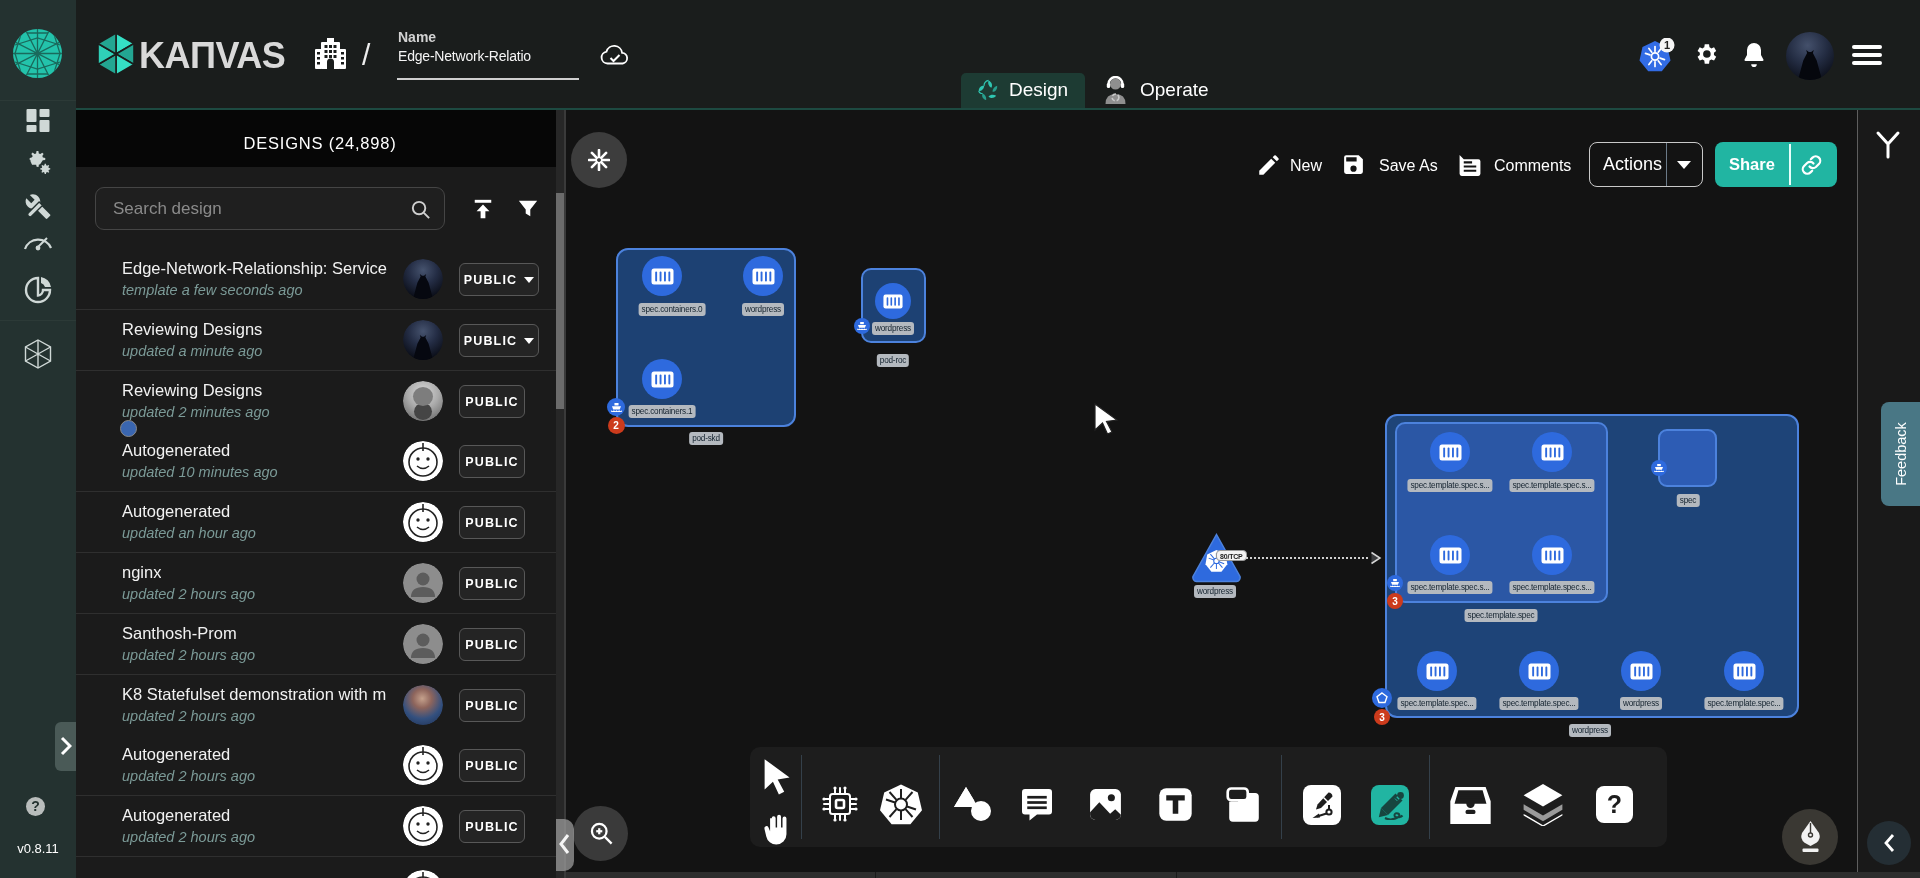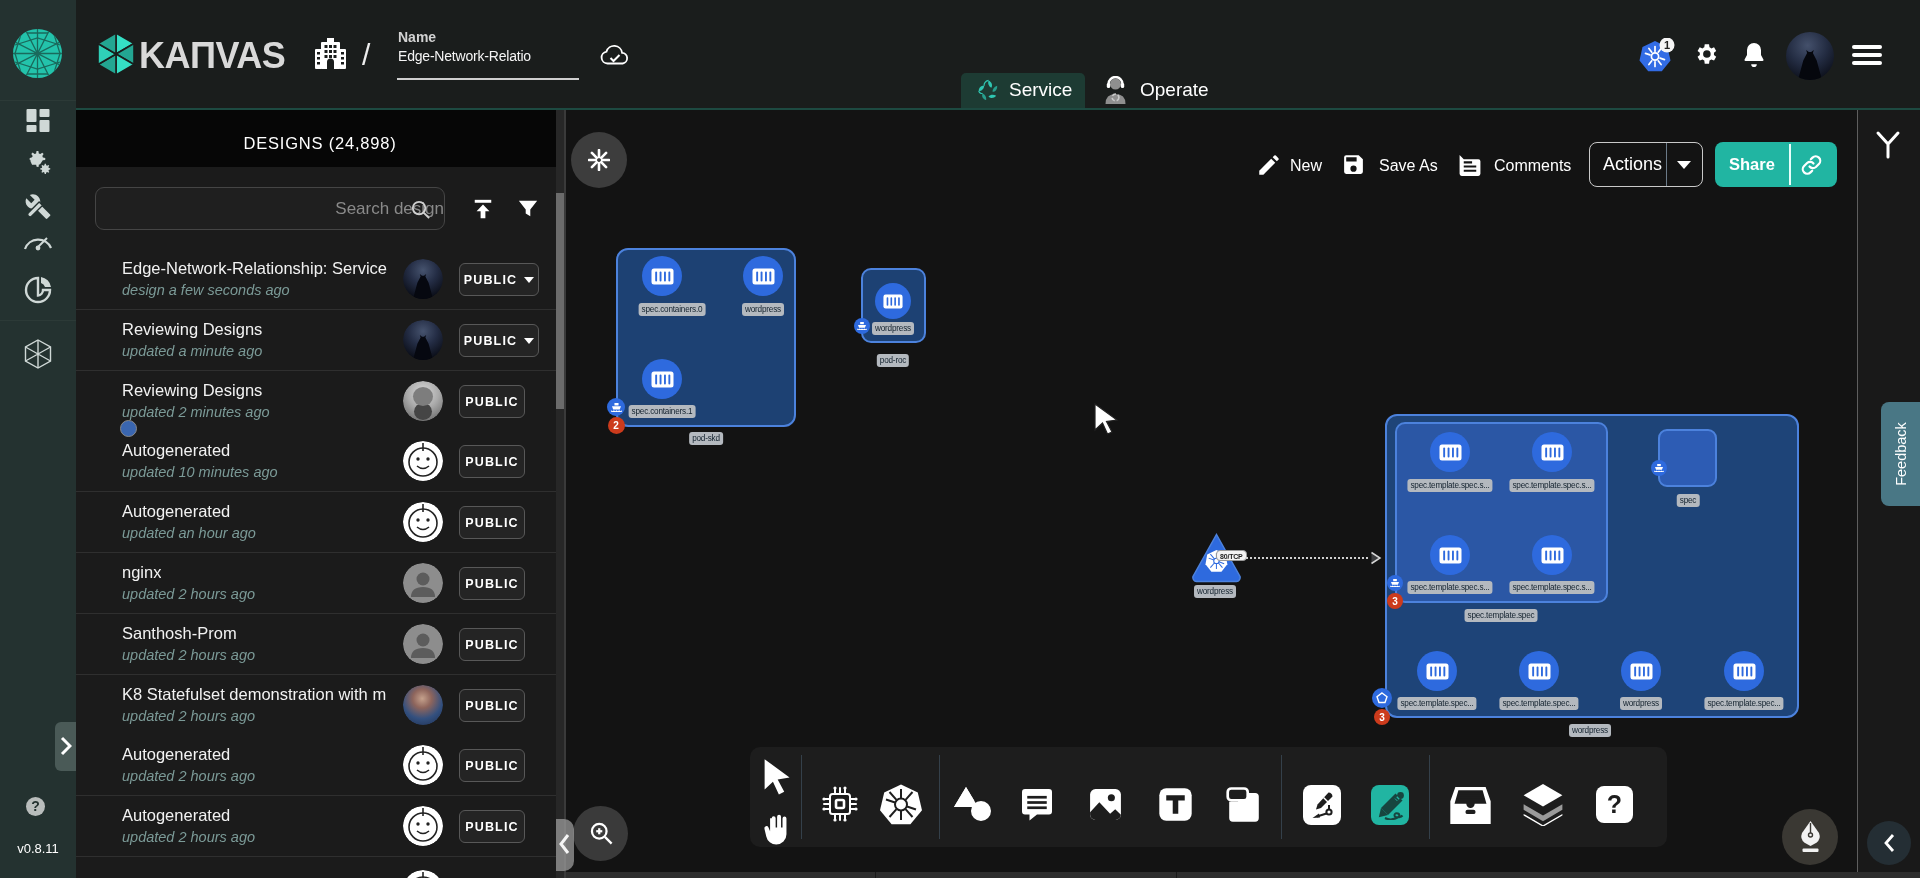--- a/index.html
+++ b/index.html
@@ -12,21 +12,21 @@
 #tealline { left:0; top:108px; width:1920px; height:2px; background:#1d4a41; }
 
 
 #sidebar { left:0; top:0; width:76px; height:878px; background:#243230; z-index:5; }
 #sidebar .div { position:absolute; left:0; width:76px; height:1px; background:#39474466; }
 .sbicon { position:absolute; left:0; width:76px; text-align:center; }
 
 
 #panel { left:76px; top:110px; width:488px; height:768px; background:#1b1b1b; }
 #panelhead { left:0; top:0; width:488px; height:57px; background:#060606; color:#fff; text-align:center; line-height:66px; font-size:16.5px; letter-spacing:0.8px; }
-#searchrow { left:0; top:57px; width:488px; height:82px;text-align:right; }
+#searchrow { left:0; top:57px; width:488px; height:82px; }
 #searchbox { left:19px; top:20px; width:350px; height:43px; border:1px solid #454545; border-radius:9px; background:#1f1f1f; color:#8a8a8a; font-size:17px; line-height:41px; padding-left:17px; }
 .rowsep { position:absolute; left:0; width:480px; height:1px; background:#2f2f2f; }
 .item { position:absolute; left:0; width:480px; height:61px; background:#1b1b1b; }
 .ititle { position:absolute; left:46px; top:10px; font-size:16.5px; color:#f2f2f2; white-space:nowrap; max-width:310px; overflow:hidden; }
 .isub { position:absolute; left:46px; top:33px; font-size:14.5px; font-style:italic; color:#7b9a97; }
 .iav { position:absolute; left:327px; top:10px; width:40px; height:40px; border-radius:50%; overflow:hidden; }
 .pub { position:absolute; top:14px; height:33px; border:1.5px solid #585858; border-radius:6px; background:#242424; color:#fff; font-size:12.5px; font-weight:bold; letter-spacing:1.2px; display:flex; align-items:center; justify-content:center; }
 .pub.s { left:383px; width:66px; }
 .pub.c { left:383px; width:80px; }
 #pscroll { left:556px; top:110px; width:8px; height:768px; background:#272727; }
@@ -120,21 +120,21 @@
     <svg class="abs" style="left:901px;top:79px" width="23" height="23" viewBox="0 0 24 24">
       <g fill="#2fc7b2">
         <path d="M12 1.5 C15.5 3 16.5 6.5 15 9 C12.5 8 11 5 12 1.5z"></path>
         <path d="M21 7 C21.5 10.8 19 13.4 16.2 13.4 C16 10.7 17.8 8 21 7z" fill="#279e8d"></path>
         <path d="M20 17.5 C17.5 20.5 13.8 20.3 12 18.2 C14 16.2 17.2 15.8 20 17.5z"></path>
         <path d="M9.5 22 C6 21 4.5 17.6 5.8 15 C8.4 15.9 10 19 9.5 22z" fill="#279e8d"></path>
         <path d="M1.8 12.5 C1.8 8.8 4.8 6.8 7.5 7.2 C7.3 10 5 12.5 1.8 12.5z"></path>
         <path d="M12 1.5 C8.5 2.2 7 5 7.5 7.2 M1.8 12.5 C2.5 16 5.8 15 5.8 15" fill="none" stroke="#2fc7b2" stroke-width="1.2"></path>
       </g>
     </svg>
-    <div class="abs" style="left:933px;top:79px;color:#fff;font-size:19px;">Service</div>
+    <div class="abs" style="left:933px;top:79px;color:#fff;font-size:19px;">Design</div>
     <svg class="abs" style="left:1027px;top:76px" width="25" height="28" viewBox="0 0 25 28">
       <g fill="#8f8f8f">
           <circle cx="12.5" cy="8" r="5.5"></circle>
           <path d="M2.5 28 q0 -10 10 -10 q10 0 10 10 z"></path>
         </g>
       <path d="M5.5 8 a7 7 0 0 1 14 0" fill="none" stroke="#fff" stroke-width="2.4"></path>
       <rect x="3.8" y="7" width="3.4" height="5" rx="1.6" fill="#fff"></rect>
         <rect x="17.8" y="7" width="3.4" height="5" rx="1.6" fill="#fff"></rect>
       <circle cx="12.5" cy="21.5" r="3.4" fill="none" stroke="#c9c9c9" stroke-width="1.6" stroke-dasharray="4 2"></circle>
     </svg>
@@ -235,21 +235,21 @@
           <path d="M12 7 L19 14.5 H14.6 V22 H9.4 V14.5 H5z"></path>
         </svg>
       <svg class="abs" style="left:441px;top:31px" width="22" height="22" viewBox="0 0 24 24" fill="#fff">
           <path d="M2 3 H22 L14.5 12.5 V20 L9.5 17 V12.5z"></path>
         </svg>
     </div>
     <div id="list" class="abs" style="left:0;top:139px;width:480px;height:629px;overflow:hidden;">
 <div class="rowsep" style="top:0;left:0"></div>
 <div class="item" style="top:0px">
           <div class="ititle">Edge-Network-Relationship: Service</div>
-          <div class="isub">design a few seconds ago</div>
+          <div class="isub">template a few seconds ago</div>
           <div class="iav">
             <div class="av-dark"></div>
           </div>
           <div class="pub c">PUBLIC <span class="crt"></span></div>
           <div class="rowsep" style="top:60px;left:0"></div>
         </div>
 <div class="item" style="top:61px">
           <div class="ititle">Reviewing Designs</div>
           <div class="isub">updated a minute ago</div>
           <div class="iav">

